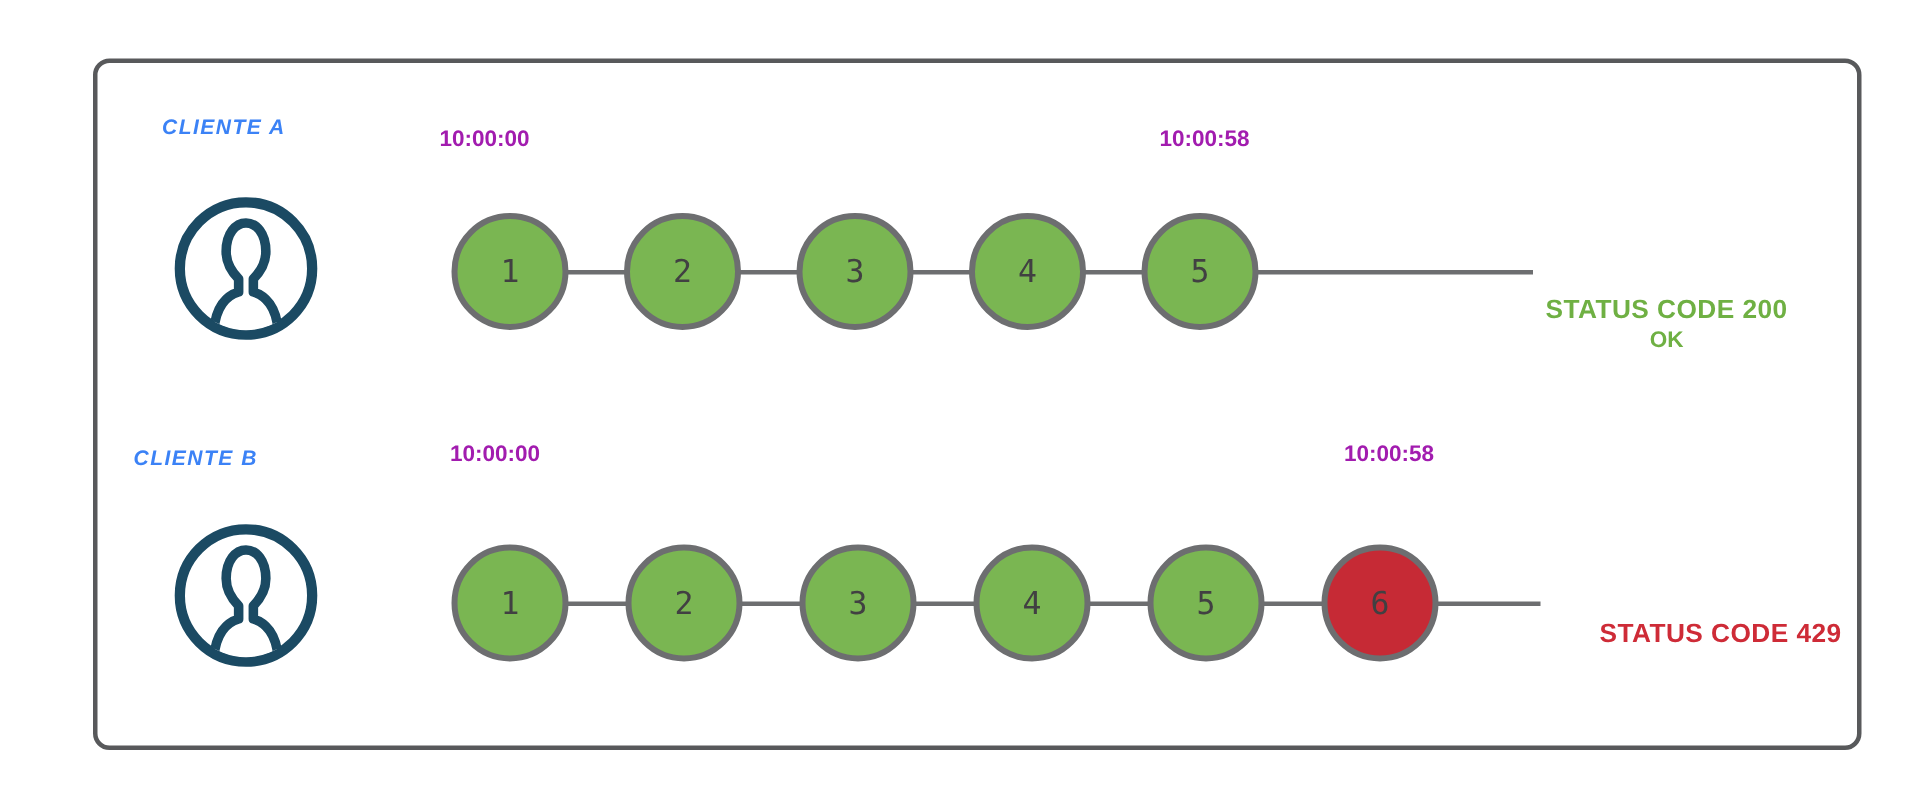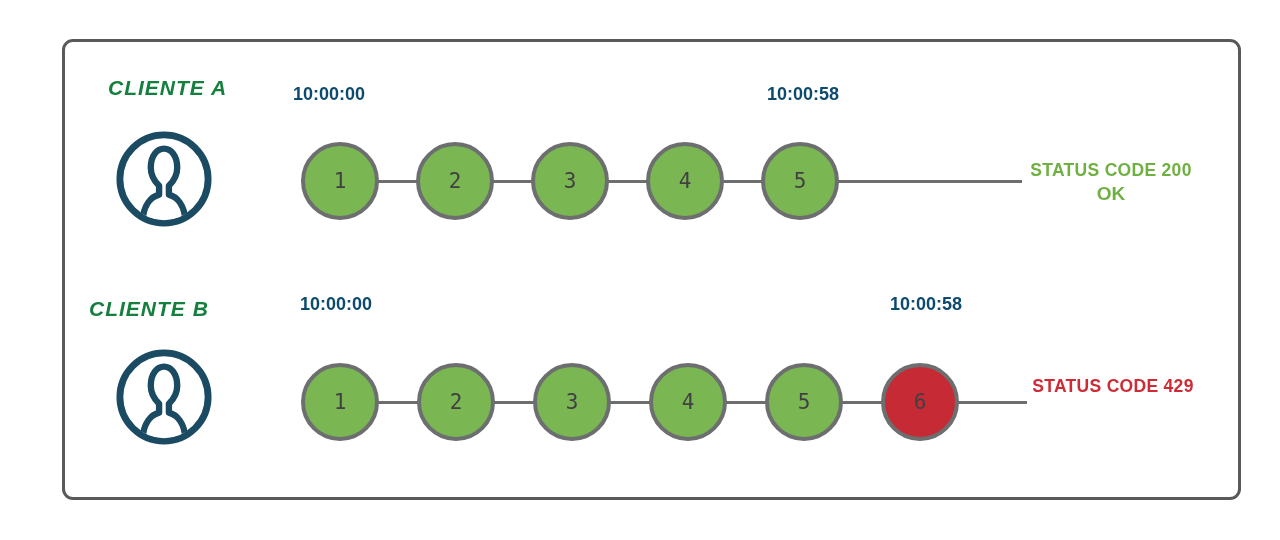--- a/index.html
+++ b/index.html
@@ -11,37 +11,37 @@
   }
   .frame{
     position:absolute;
     left:62px;top:39px;width:1173px;height:455px;
     border:3px solid #58595b;
     border-radius:11px;
     background:#ffffff;
   }
   .client-label{
     position:absolute;
-    font-size:21px;
+    font-size:14px;
     font-weight:bold;
     font-style:italic;
     letter-spacing:1px;
-    color:#15803d;
+    color:#3b82f6;
     white-space:nowrap;
   }
   .lblA{left:108px;top:76px;}
   .lblB{left:89px;top:297px;}
   .avatar{position:absolute;width:98px;height:98px;}
   .avA{left:115px;top:130px;}
   .avB{left:115px;top:348px;}
   .timestamp{
     position:absolute;
-    font-size:18px;
+    font-size:15px;
     font-weight:bold;
-    color:#0c4a6e;
+    color:#a21caf;
     white-space:nowrap;
   }
   .tsA1{left:293px;top:84px;}
   .tsA2{left:753px;top:84px;width:100px;text-align:center;}
   .tsB1{left:300px;top:294px;}
   .tsB2{left:876px;top:294px;width:100px;text-align:center;}
   .wire{
     position:absolute;
     height:3px;
     background:#6d6e70;
@@ -66,23 +66,23 @@
   .rowA .node{top:142px;}
   .rowB .node{top:363px;}
   .status{
     position:absolute;
     text-align:center;
     font-weight:bold;
     line-height:1.25;
     z-index:2;
   }
   .stA{left:1026px;top:160px;width:170px;color:#6fb043;}
-  .stB{left:1026px;top:376px;width:174px;color:#ce2b37;}
-  .status .l1{font-size:17.5px;letter-spacing:0.3px;}
-  .status .l2{font-size:19px;}
+  .stB{left:1060px;top:376px;width:174px;color:#ce2b37;}
+  .status .l1{font-size:17.5px;letter-spacing:0.3px;margin-top:36px;}
+  .status .l2{font-size:15px;}
 </style>
 </head>
 <body>
 
 <div class="frame"></div>
 
 <div class="rowA">
   <div class="client-label lblA">CLIENTE A</div>
 
   <svg class="avatar avA" viewBox="0 0 100 100">

